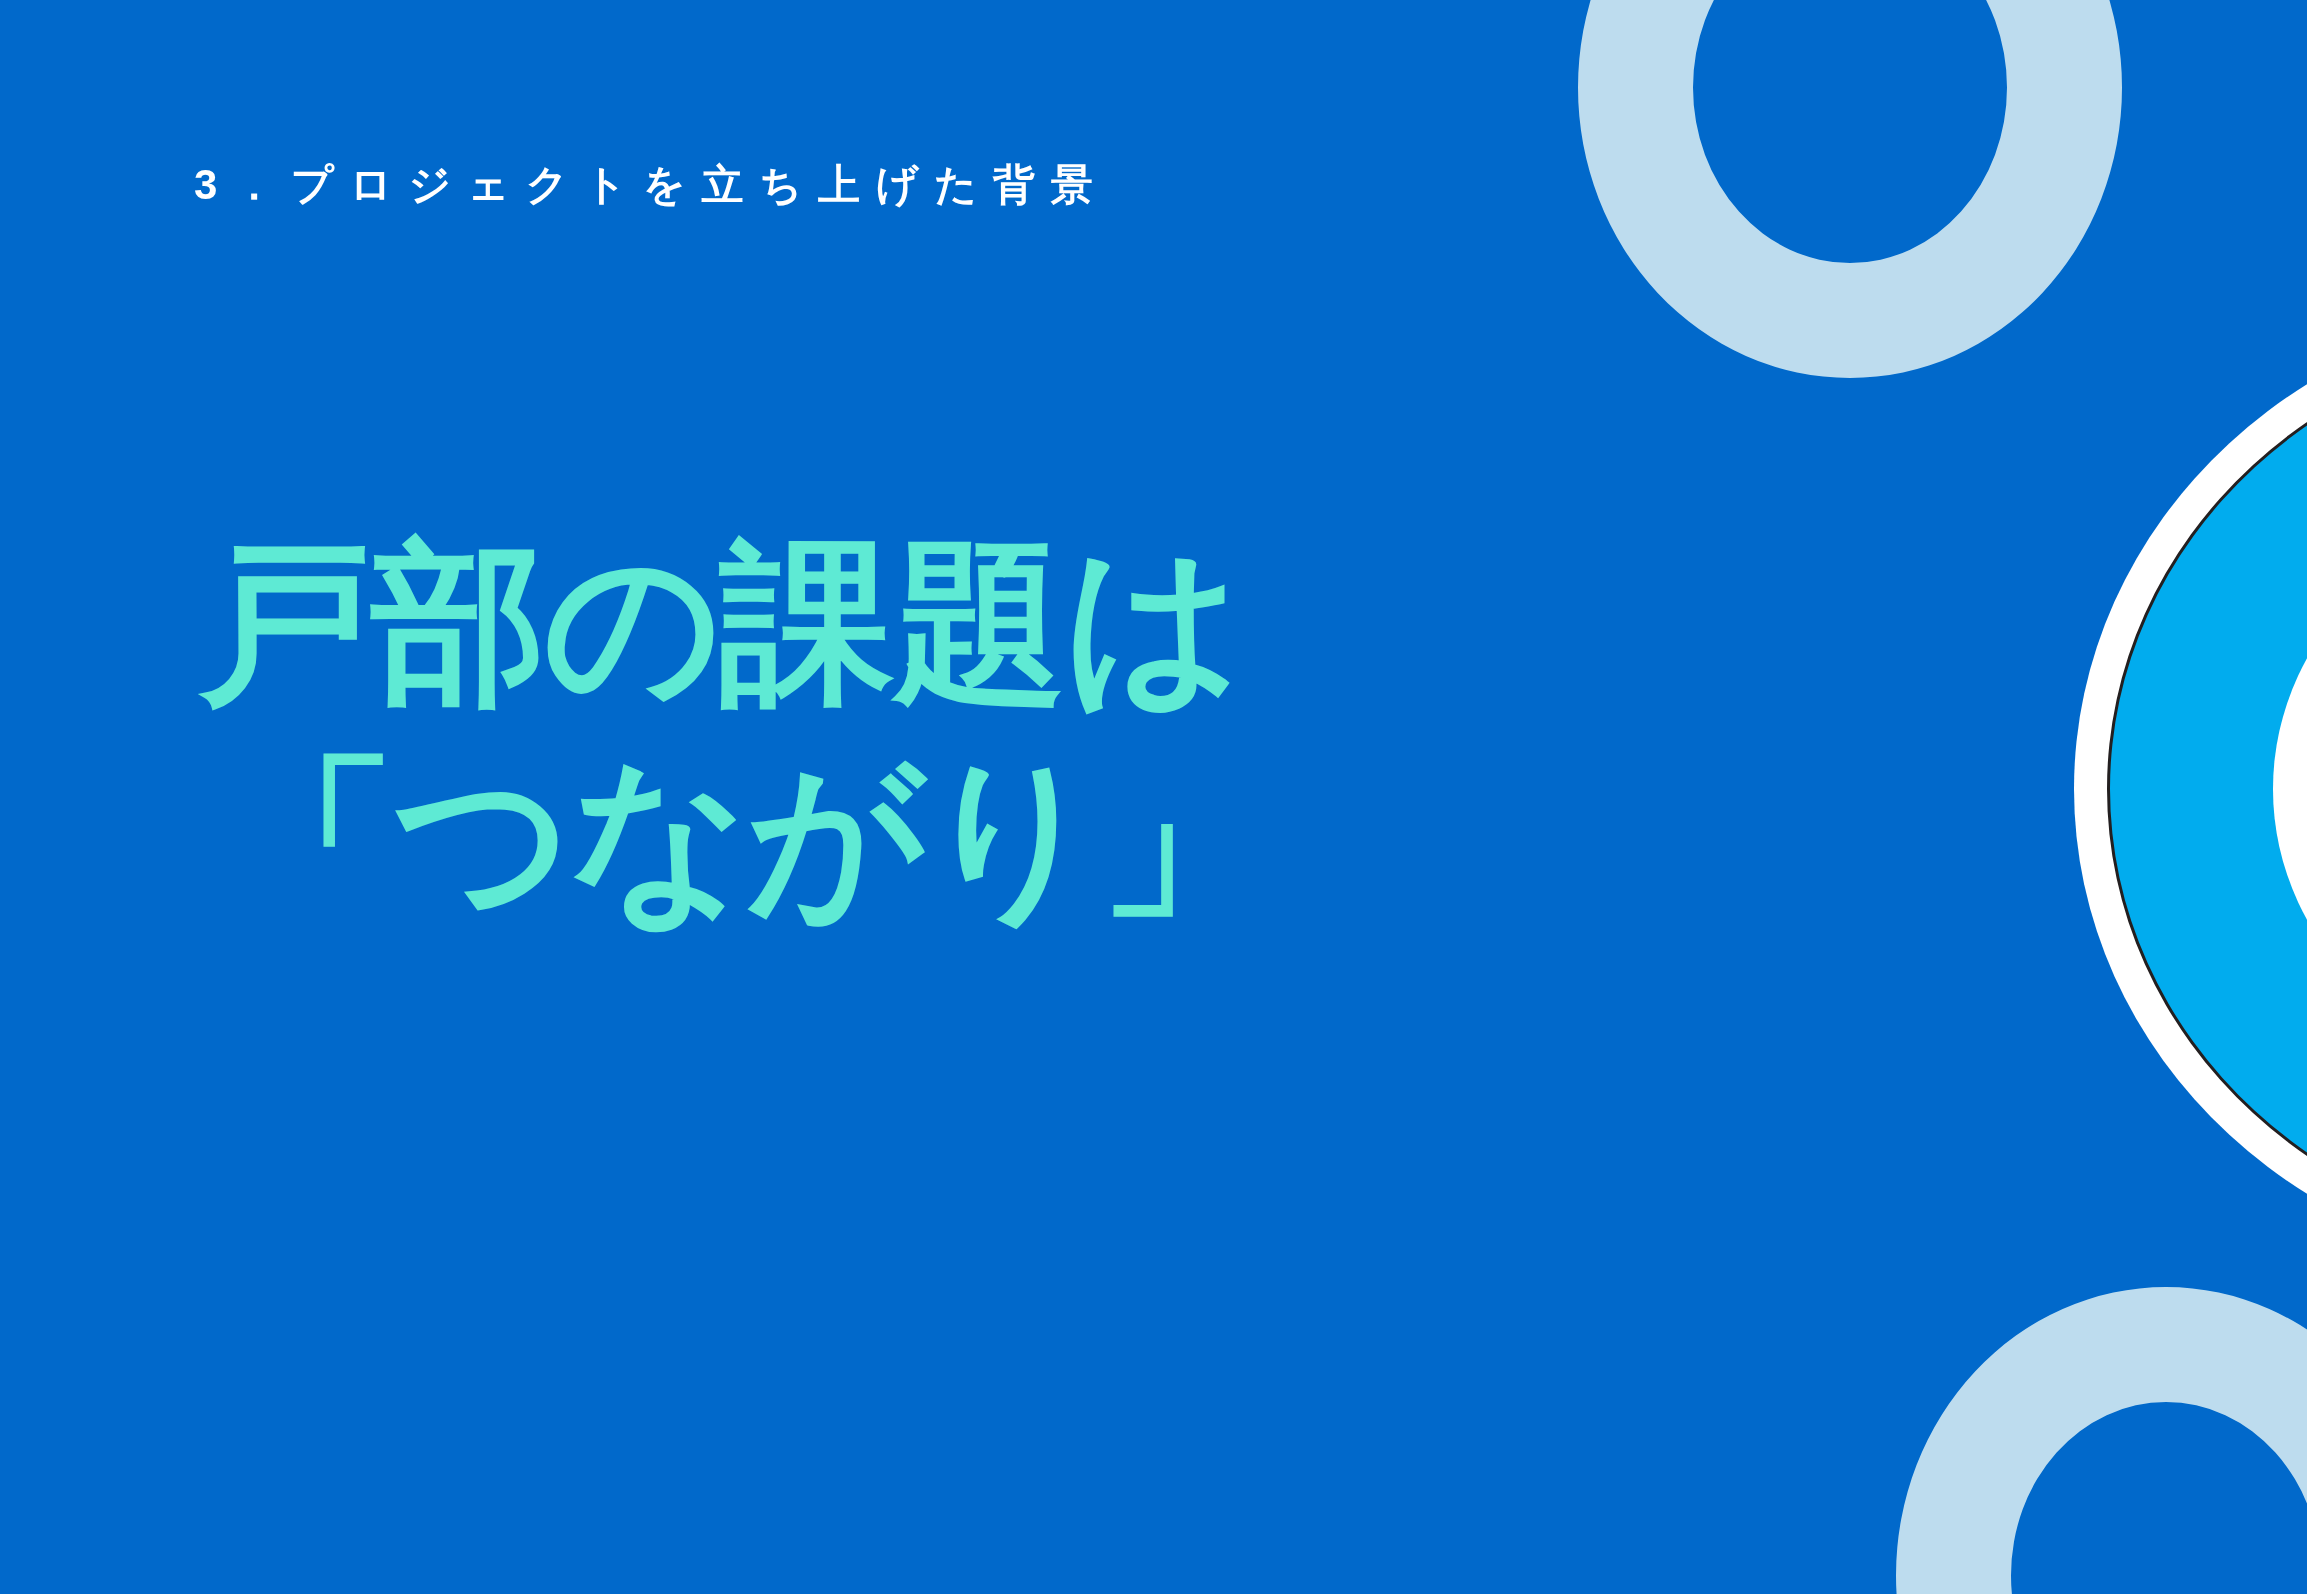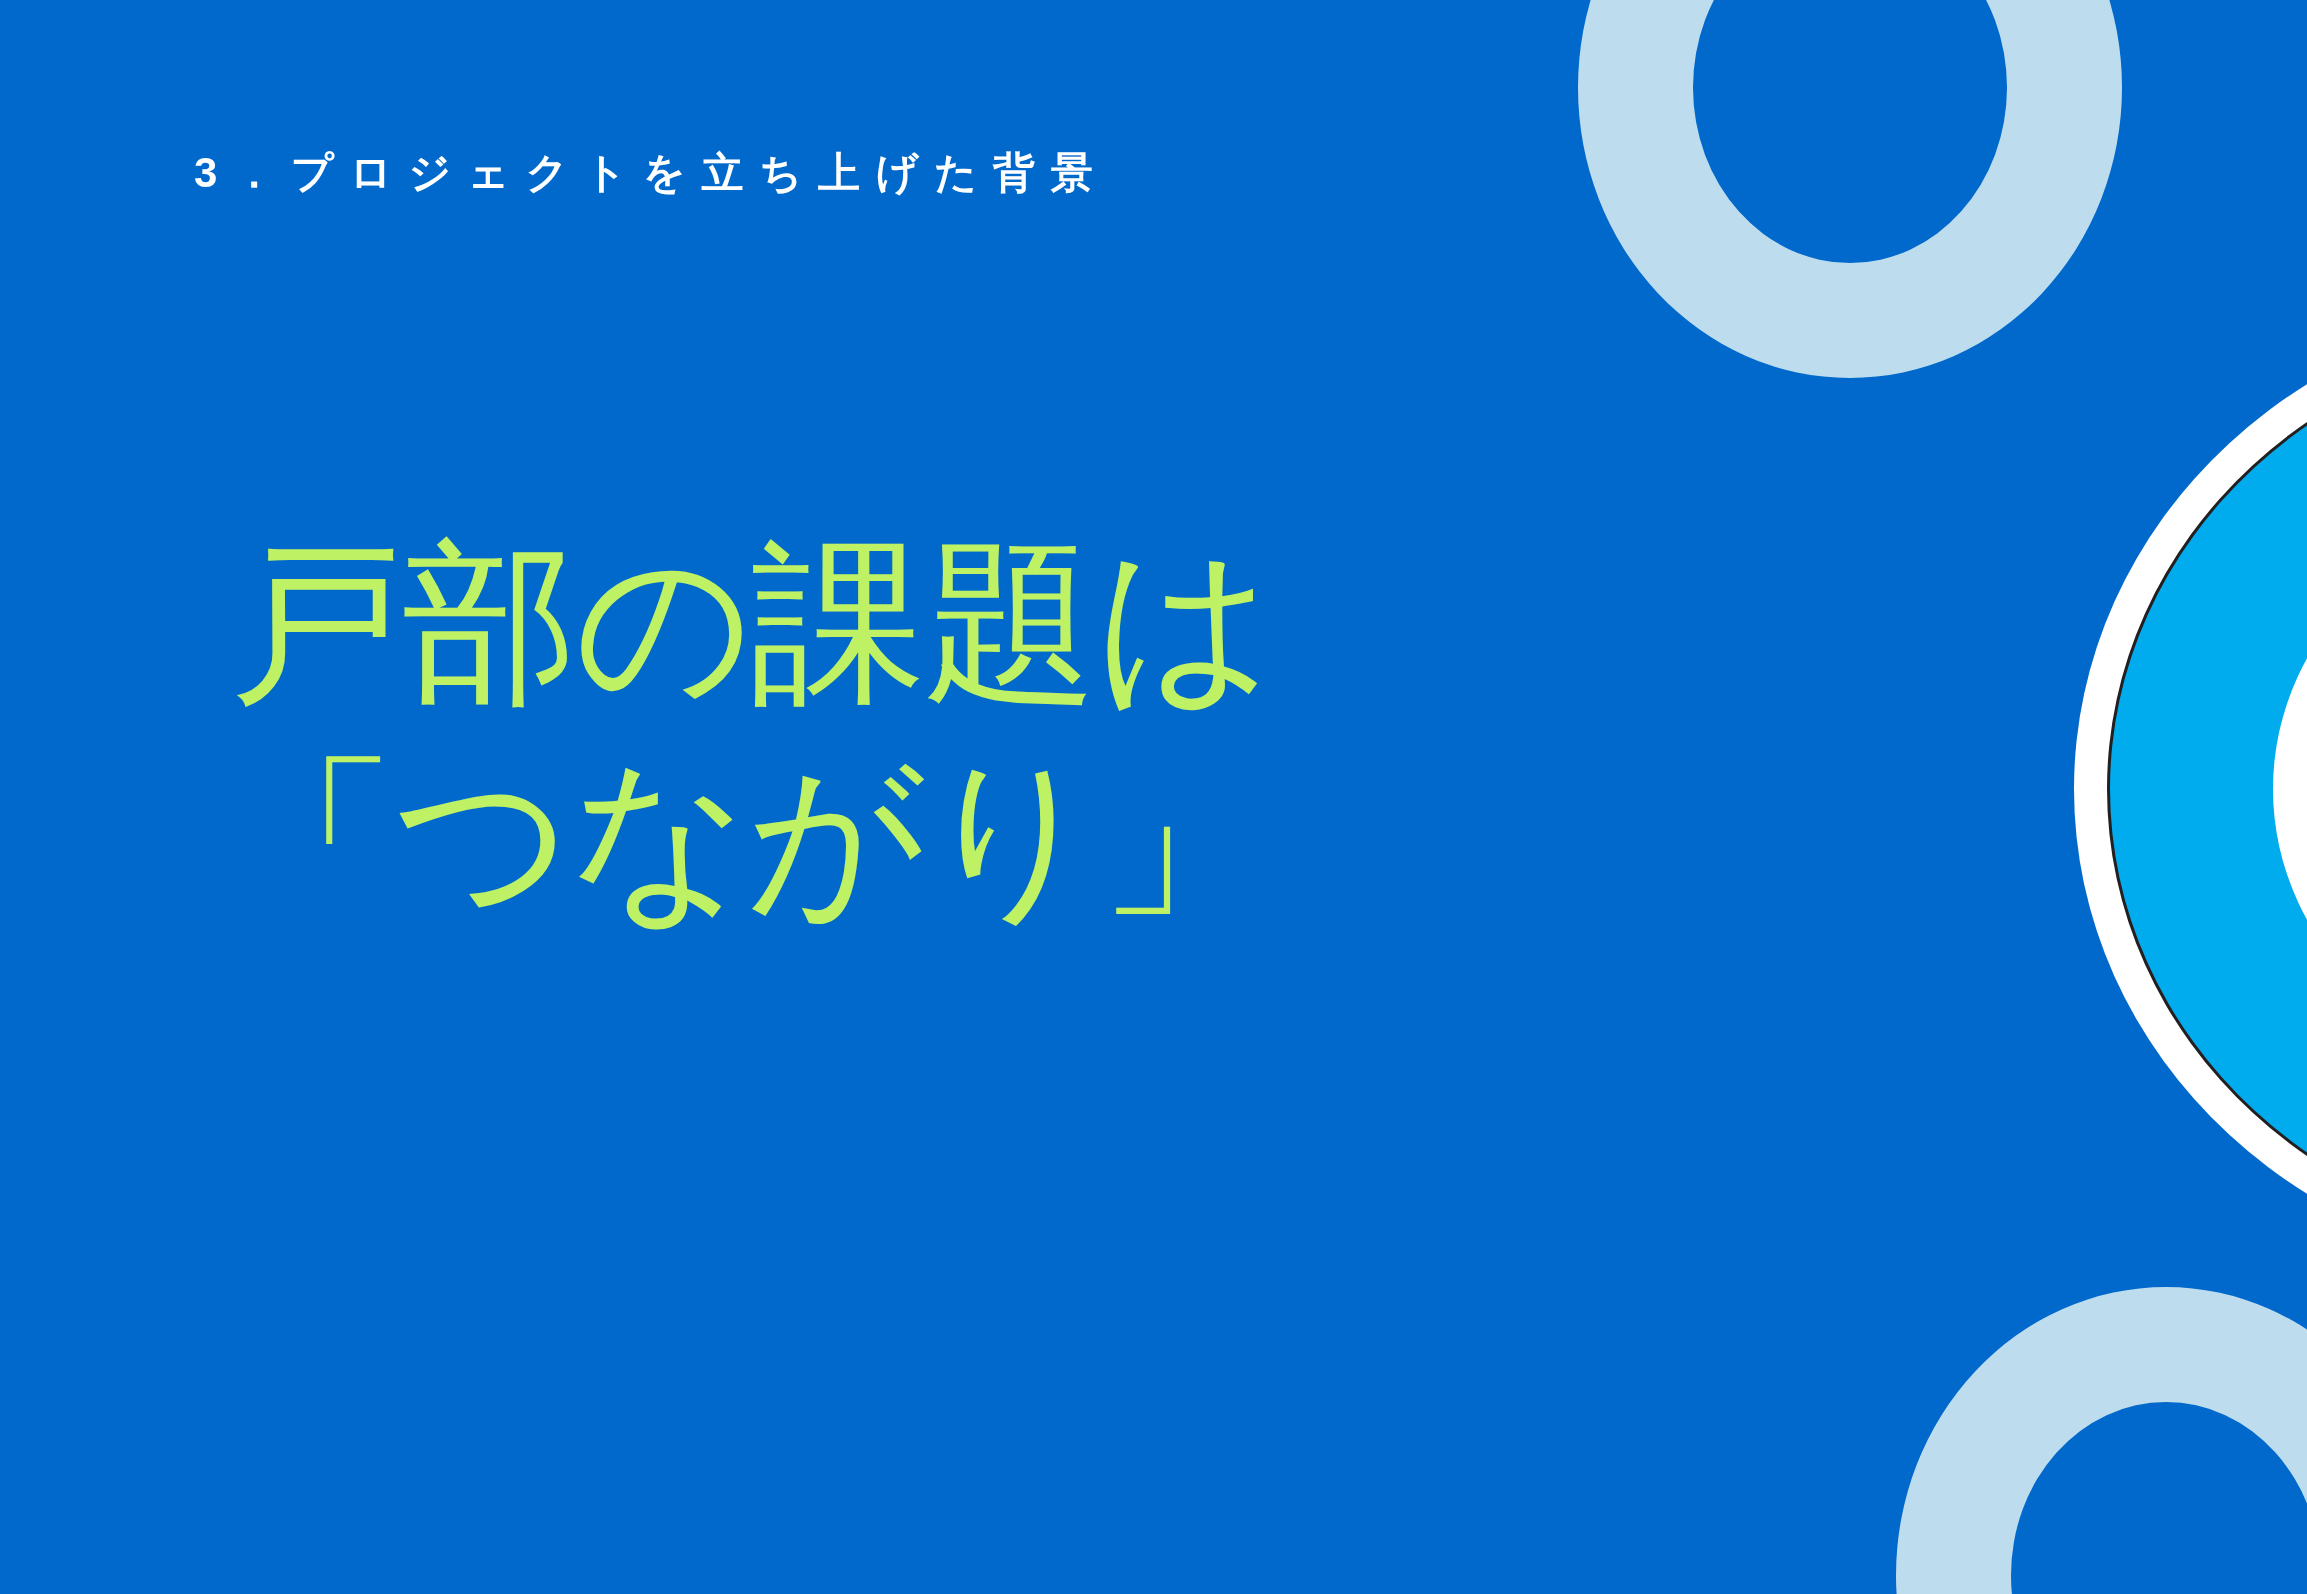--- a/index.html
+++ b/index.html
@@ -47,40 +47,39 @@
     flex:0 0 auto;
   }
   .cross::before,.cross::after{
     content:"";position:absolute;background:#bddcee;
     left:50%;top:50%;transform:translate(-50%,-50%);
   }
 
   
   .kicker{
     position:absolute;
-    left:194px;top:152px;
+    left:194px;top:164px;
     color:#ffffff;
     font-size:42px;
     font-weight:700;
     letter-spacing:15.7px;
     white-space:nowrap;
     line-height:1;
   }
 
   
   .headline{
     position:absolute;
     left:199px;top:517px;
-    color:#bef264;
+    color:#5eead4;
     font-size:175px;
-    font-weight:400;
+    font-weight:700;
     line-height:1.22;
     letter-spacing:-2.8px;
     white-space:nowrap;
-    text-align:right;
   }
   .headline .l2{margin-left:23px;display:block;}
 
   
   .badge{
     position:absolute;
     left:2074px;top:300px;
     width:1061px;height:978px;
   }
   .badge-white{

